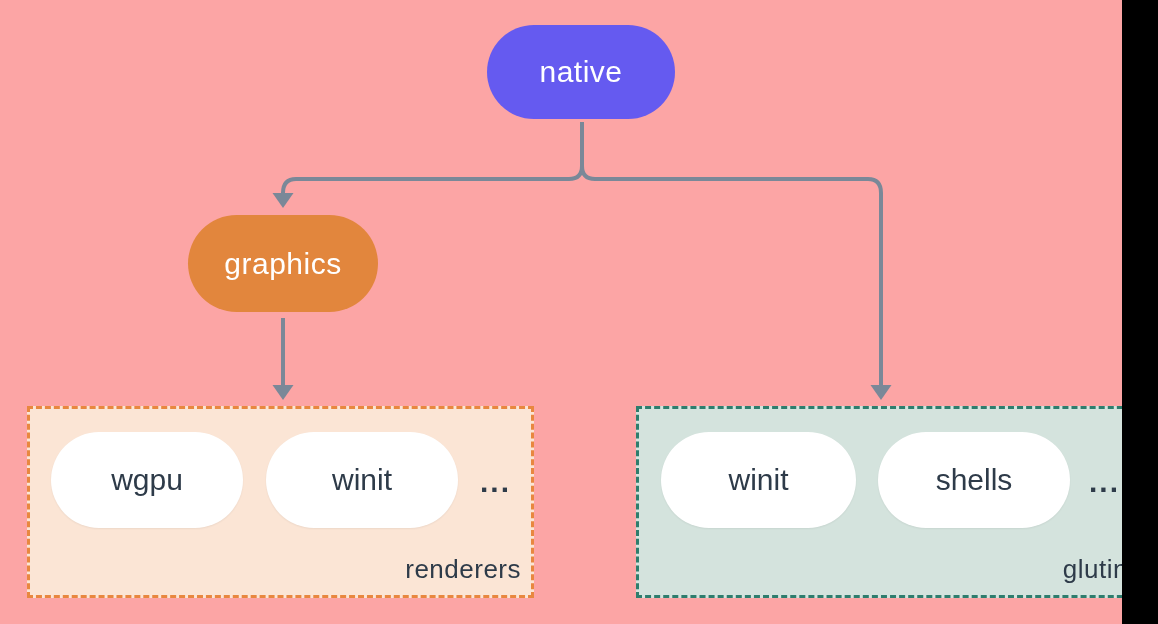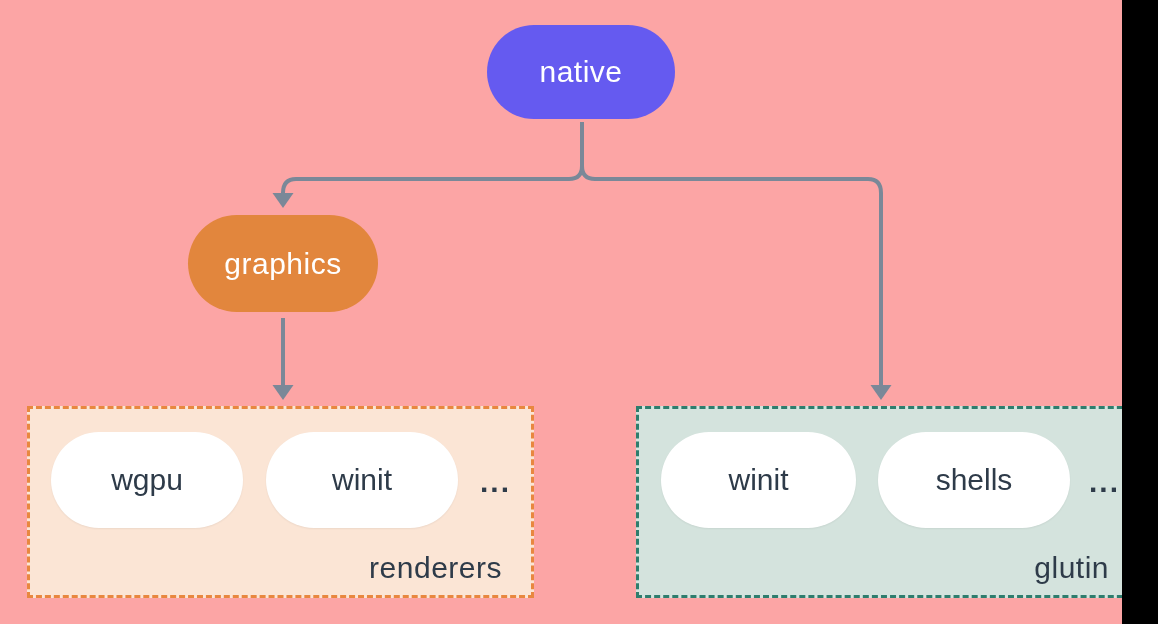--- a/index.html
+++ b/index.html
@@ -76,24 +76,24 @@
     position: absolute;
     left: 450px;
     top: 56px;
     color: #2e3b49;
     font-size: 30px;
     font-weight: bold;
     letter-spacing: 2px;
   }
   .group-label {
     position: absolute;
-    right: 29px;
+    right: 10px;
     bottom: 10px;
     color: #2e3b49;
-    font-size: 30px;
+    font-size: 26px;
     letter-spacing: 0.5px;
   }
 </style>
 </head>
 <body>
 
 <div class="canvas">
 
   <svg class="connectors" viewBox="0 0 1158 624" xmlns="http://www.w3.org/2000/svg">
     <g stroke="#7a8898" stroke-width="4" fill="none">

